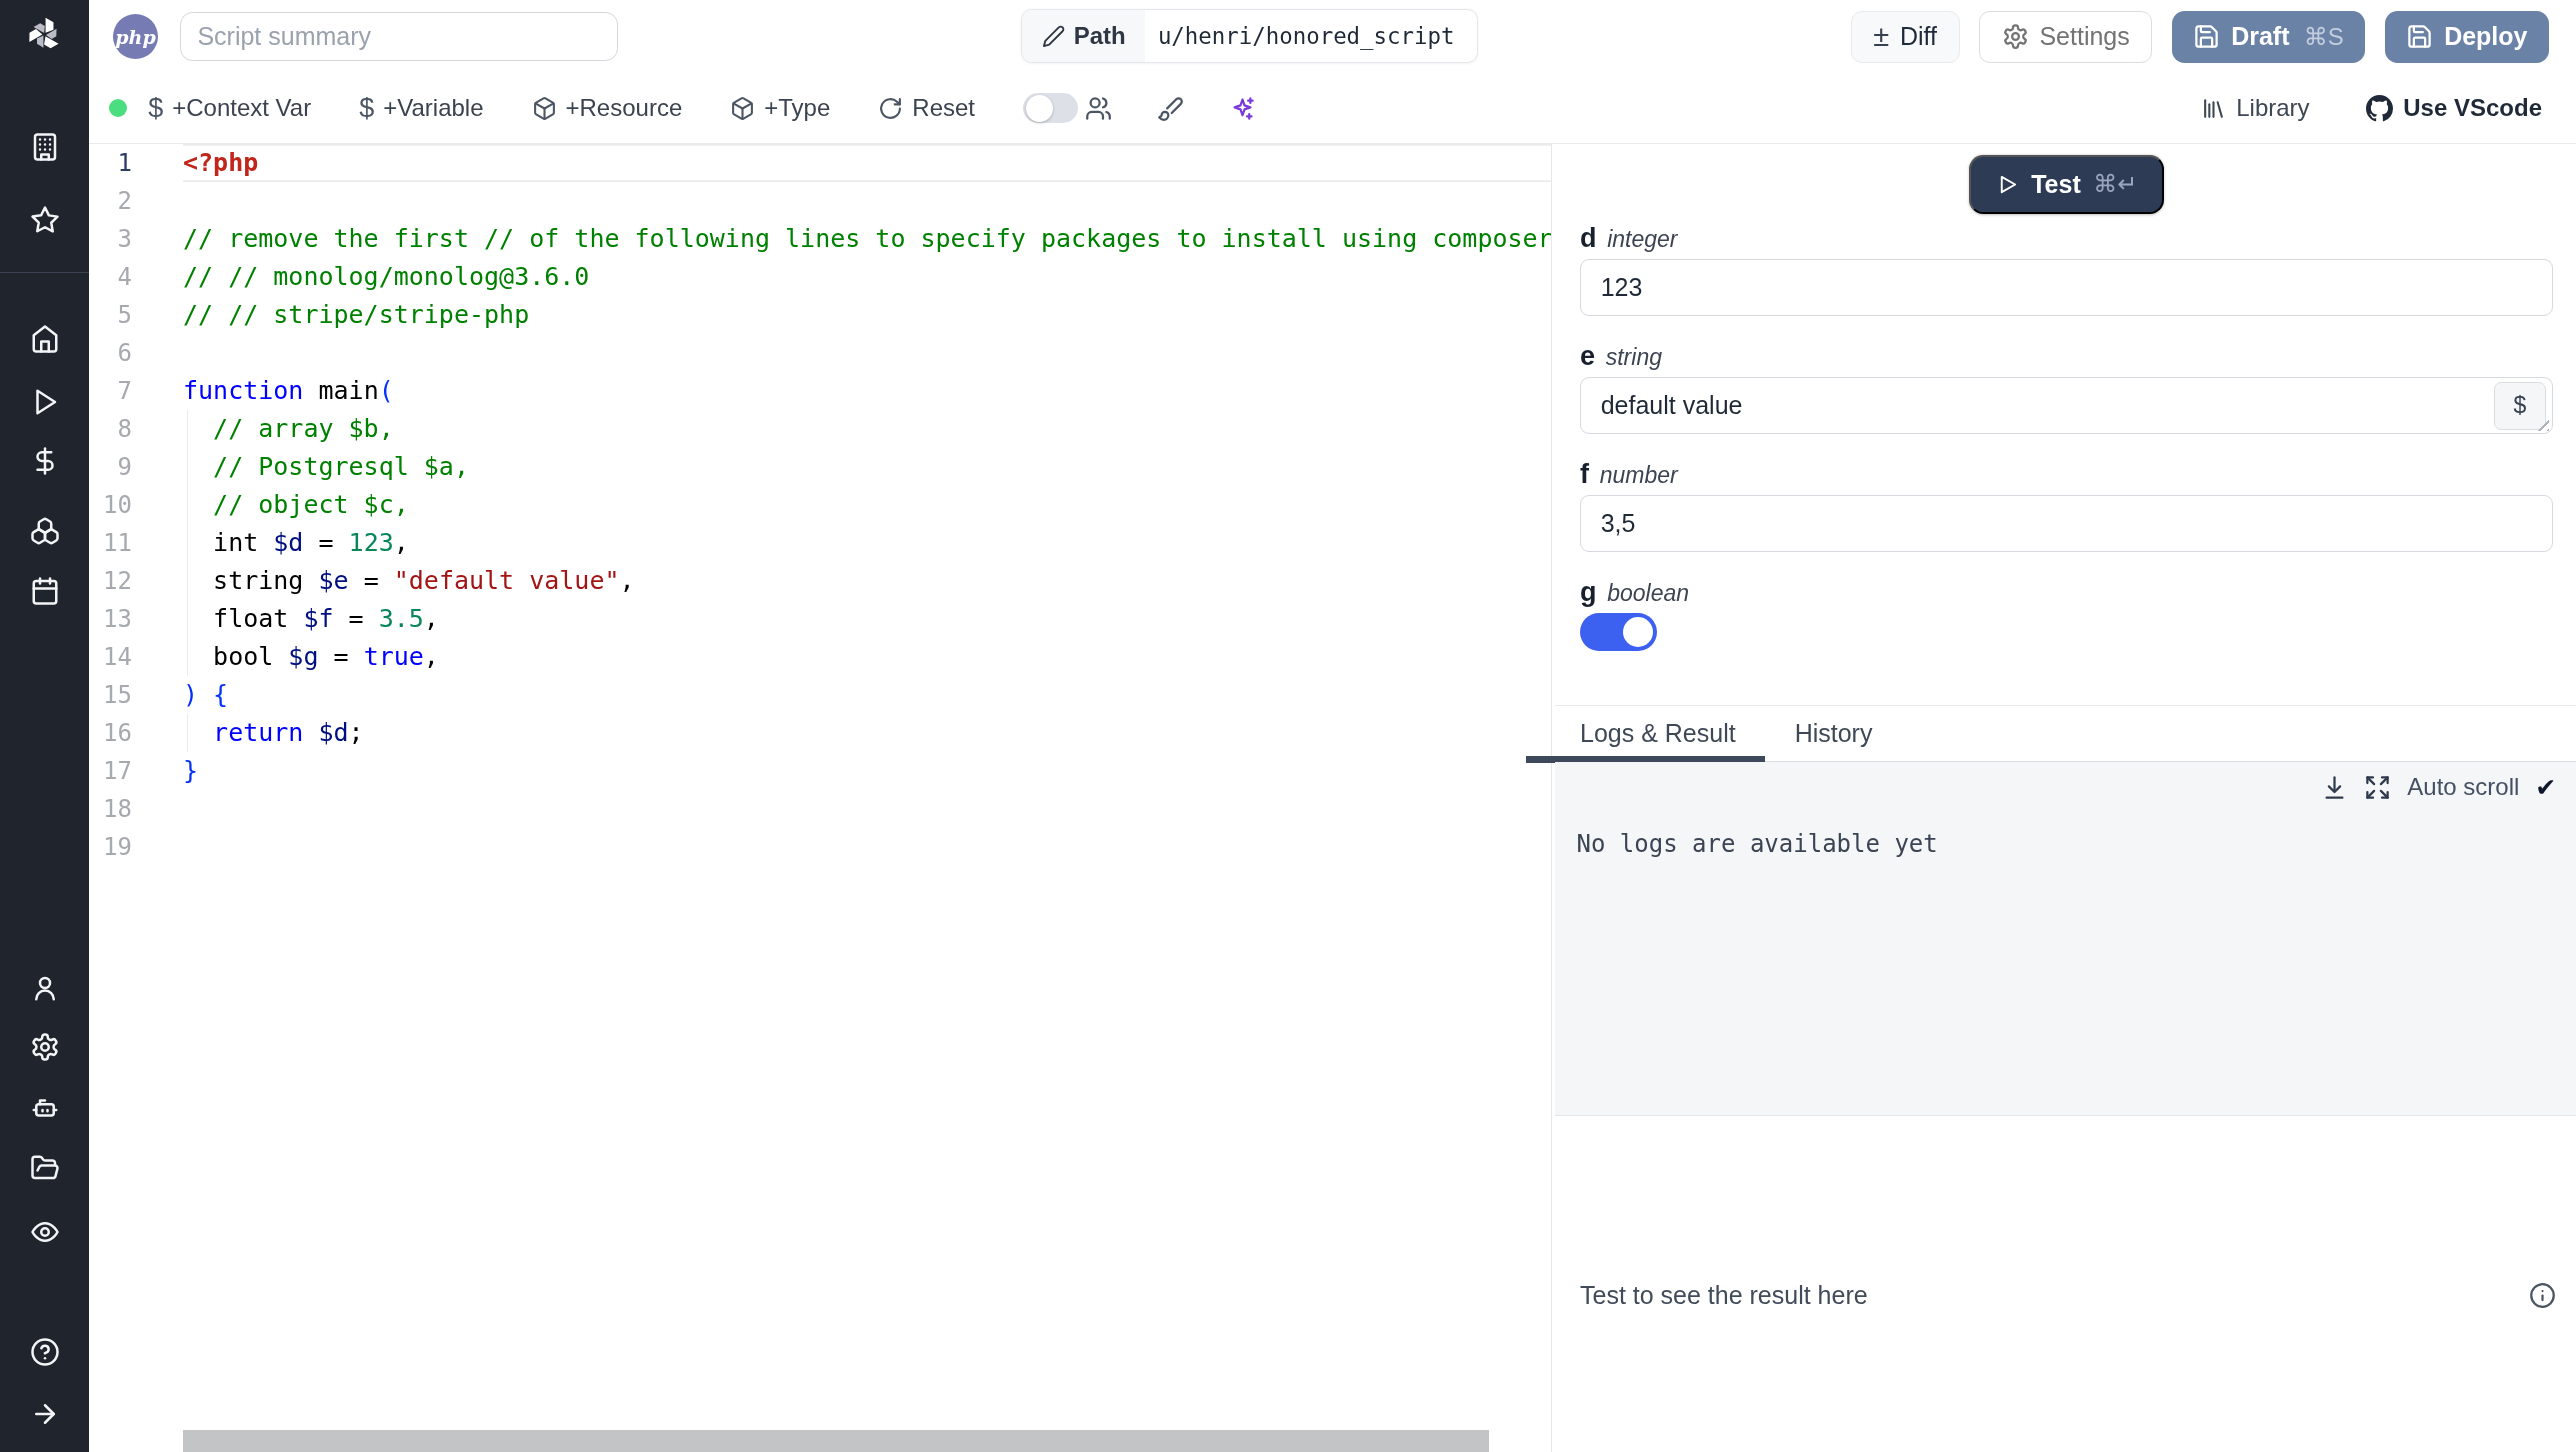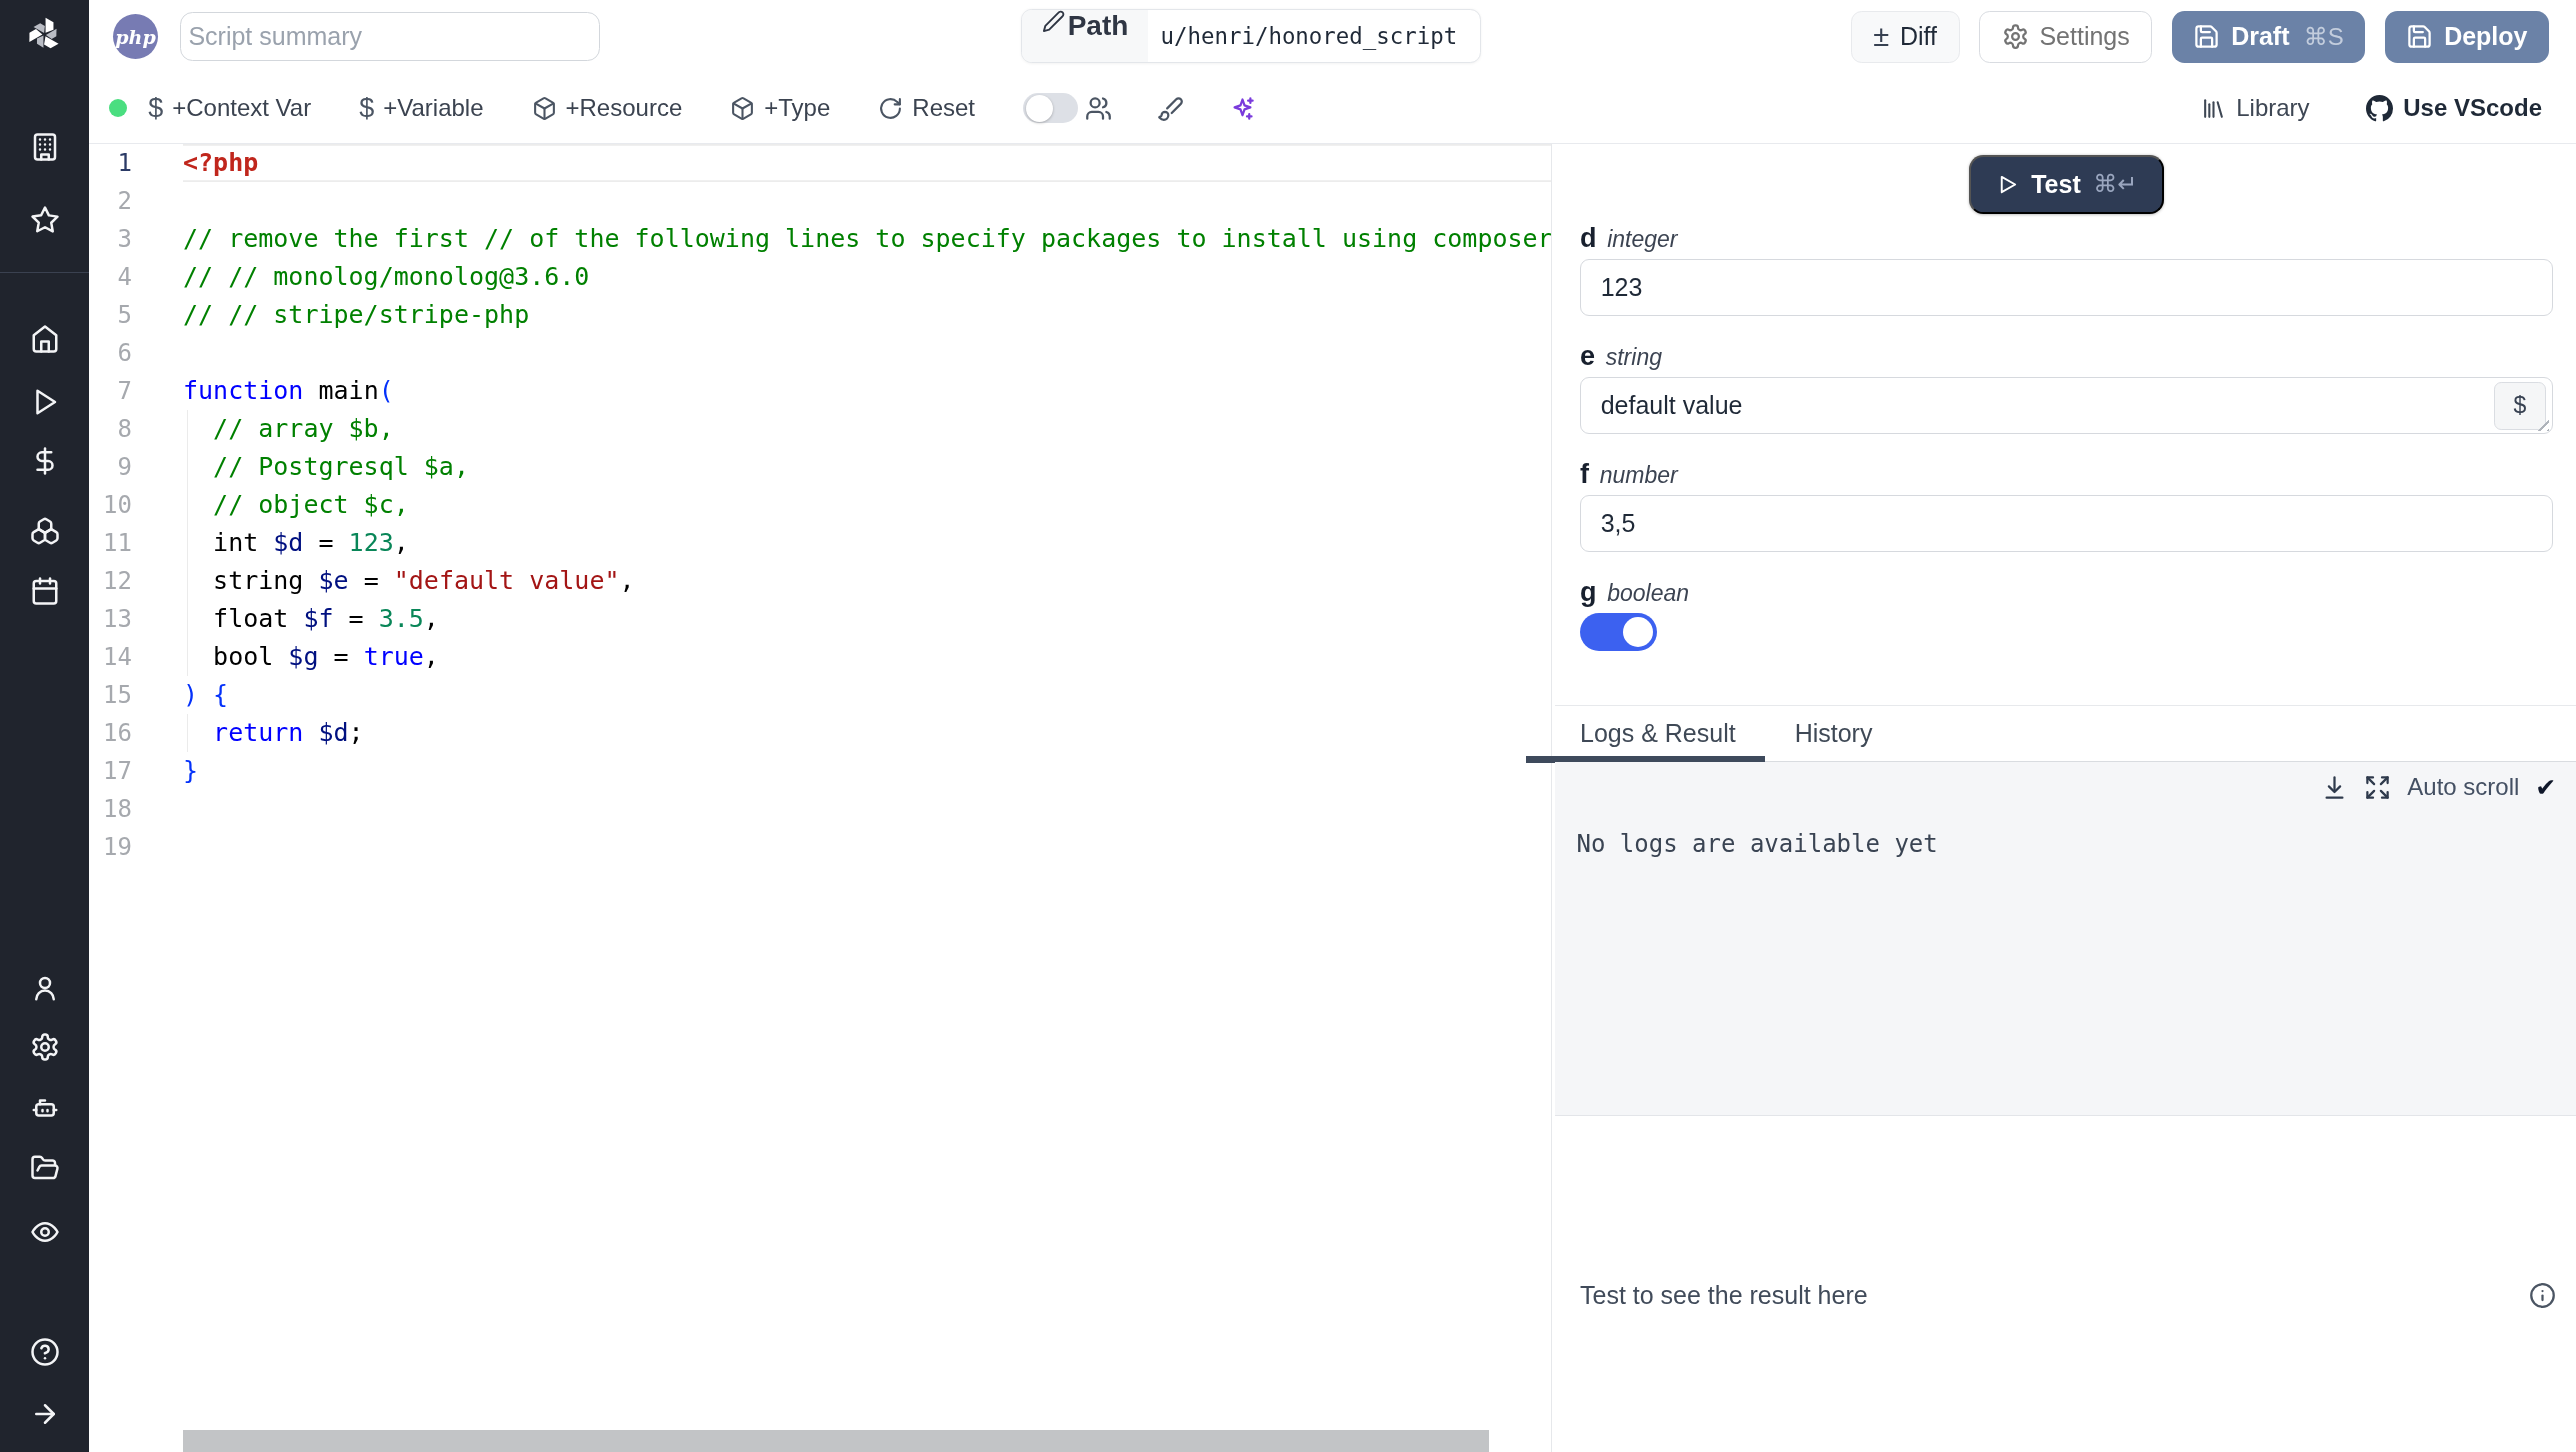--- a/index.html
+++ b/index.html
@@ -16,26 +16,26 @@
   .sb-item{position:absolute;width:89px;display:flex;justify-content:center;color:#f3f4f6;cursor:pointer}
   .sb-div{position:absolute;left:0;top:272px;width:89px;border-top:1.8px solid #3a4150}
 
   
   .header{position:absolute;left:89px;top:0;right:0;height:73px;background:#fff;
           border-bottom:1.8px solid #f1f2f4;display:flex;align-items:center}
   .php-badge{width:45px;height:45px;border-radius:50%;background:var(--php_badge);margin-left:24px;
              display:flex;align-items:center;justify-content:center;color:#fff;
              font-style:italic;font-weight:bold;font-size:19px;font-family:"DejaVu Serif",serif}
   .summary-input{margin-left:22.4px;width:404px;height:47px;border:1.8px solid #d3d7dc;border-radius:12.5px;
-                 padding:0 7px;font-size:25px;color:#1f2937;outline:none;font-family:"Liberation Sans",sans-serif}
+                 padding:0 16px;font-size:25px;color:#1f2937;outline:none;font-family:"Liberation Sans",sans-serif}
   .summary-input::placeholder{color:#9aa2ad}
   .path-group{position:absolute;left:932px;top:9px;height:52px;border:1.8px solid #e3e6ea;border-radius:10.7px;
               display:flex;align-items:stretch;overflow:hidden;background:#fff;box-shadow:0 0.9px 2.7px rgba(0,0,0,.05)}
-  .path-label{background:#f7f8f9;display:flex;gap:3px;padding:0 19.7px;
-              font-size:28px;font-weight:600;color:#2f3644}
+  .path-label{background:#f7f8f9;display:flex;align-items:center;gap:9px;padding:0 19.7px;
+              font-size:24px;font-weight:600;color:#2f3644}
   .path-value{display:flex;align-items:center;padding:0 23px 0 12.5px;font-family:"DejaVu Sans Mono",monospace;
               font-size:22.4px;color:#1f2937}
   .hdr-btns{margin-left:auto;margin-right:27px;display:flex;align-items:center;gap:19.7px}
   .btn{height:52px;border-radius:10.7px;display:inline-flex;align-items:center;gap:10.7px;padding:0 21.5px;
        font-size:25px;cursor:pointer;box-sizing:border-box;white-space:nowrap}
   .btn-diff{background:#f8f9fa;border:1.8px solid #e8eaed;color:#1f2937}
   .btn-settings{background:#fff;border:1.8px solid #d9dce1;color:#737373;font-weight:400}
   .btn-solid{background:var(--accent);border:none;color:#fff;font-weight:600;border-radius:12.5px}
   .kbd{color:#c3cddd;font-weight:500;font-size:24px;margin-left:3.6px}
   .pm-icon{font-size:29px;line-height:1;color:#374151}

